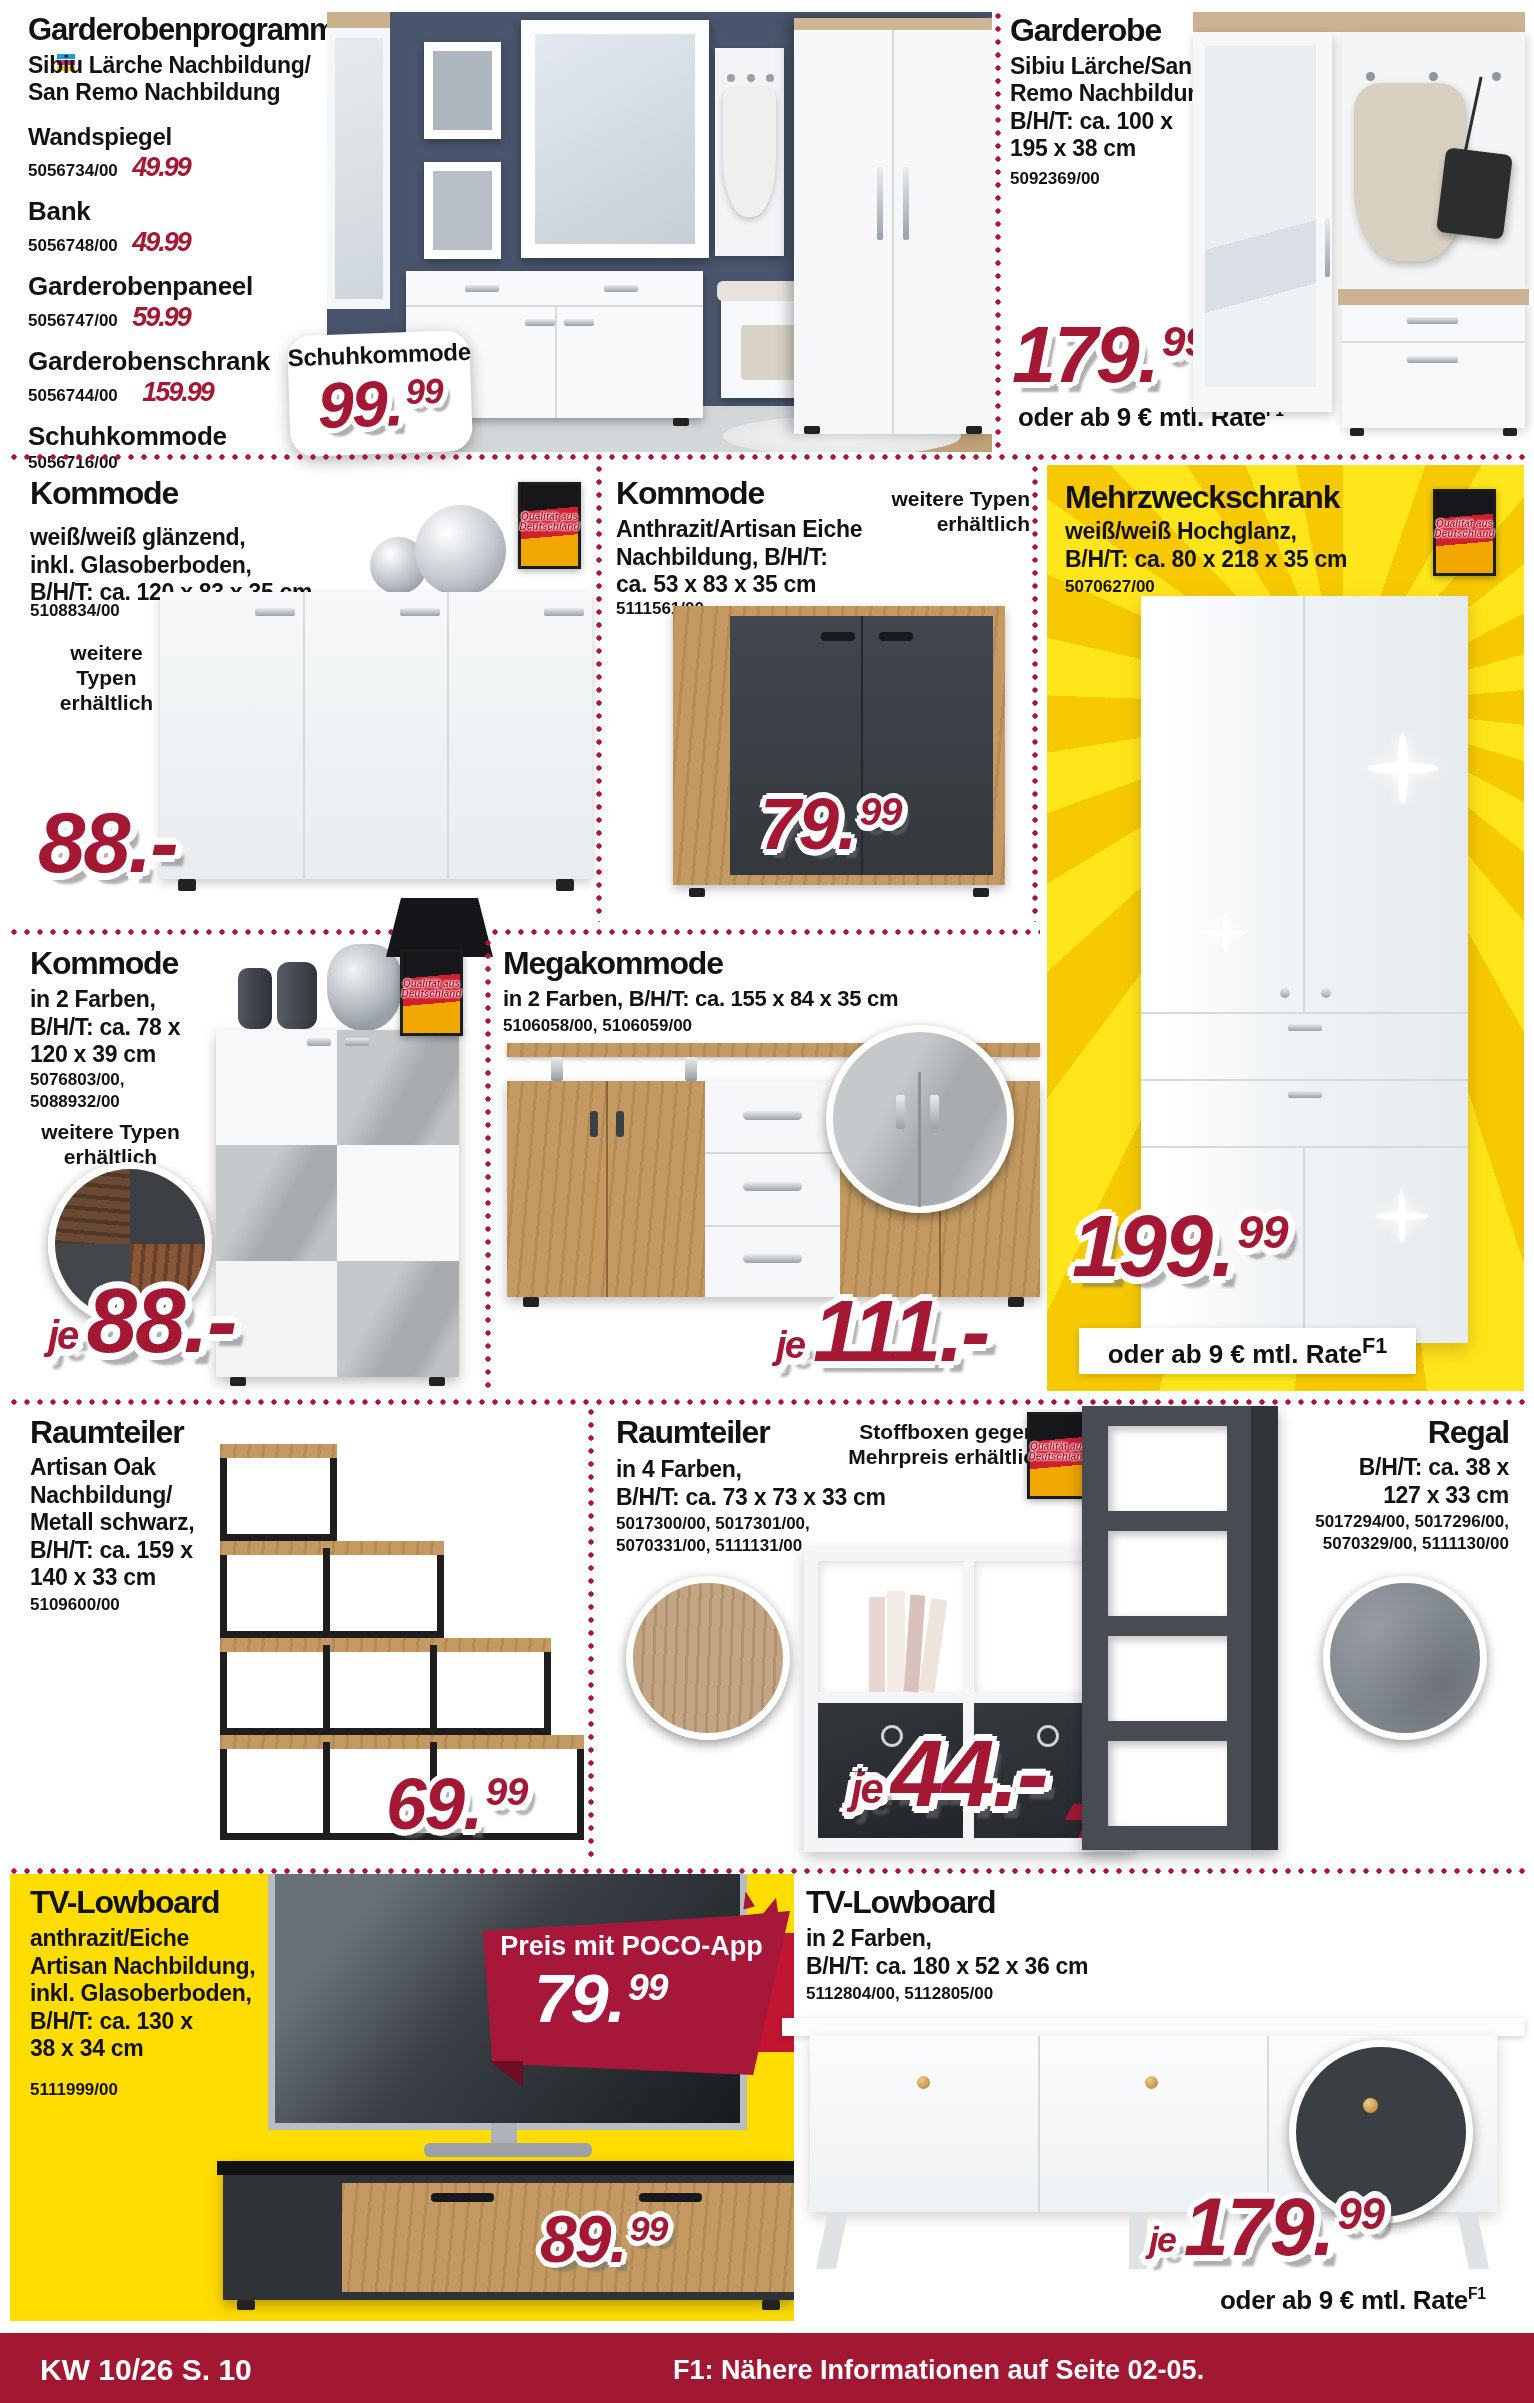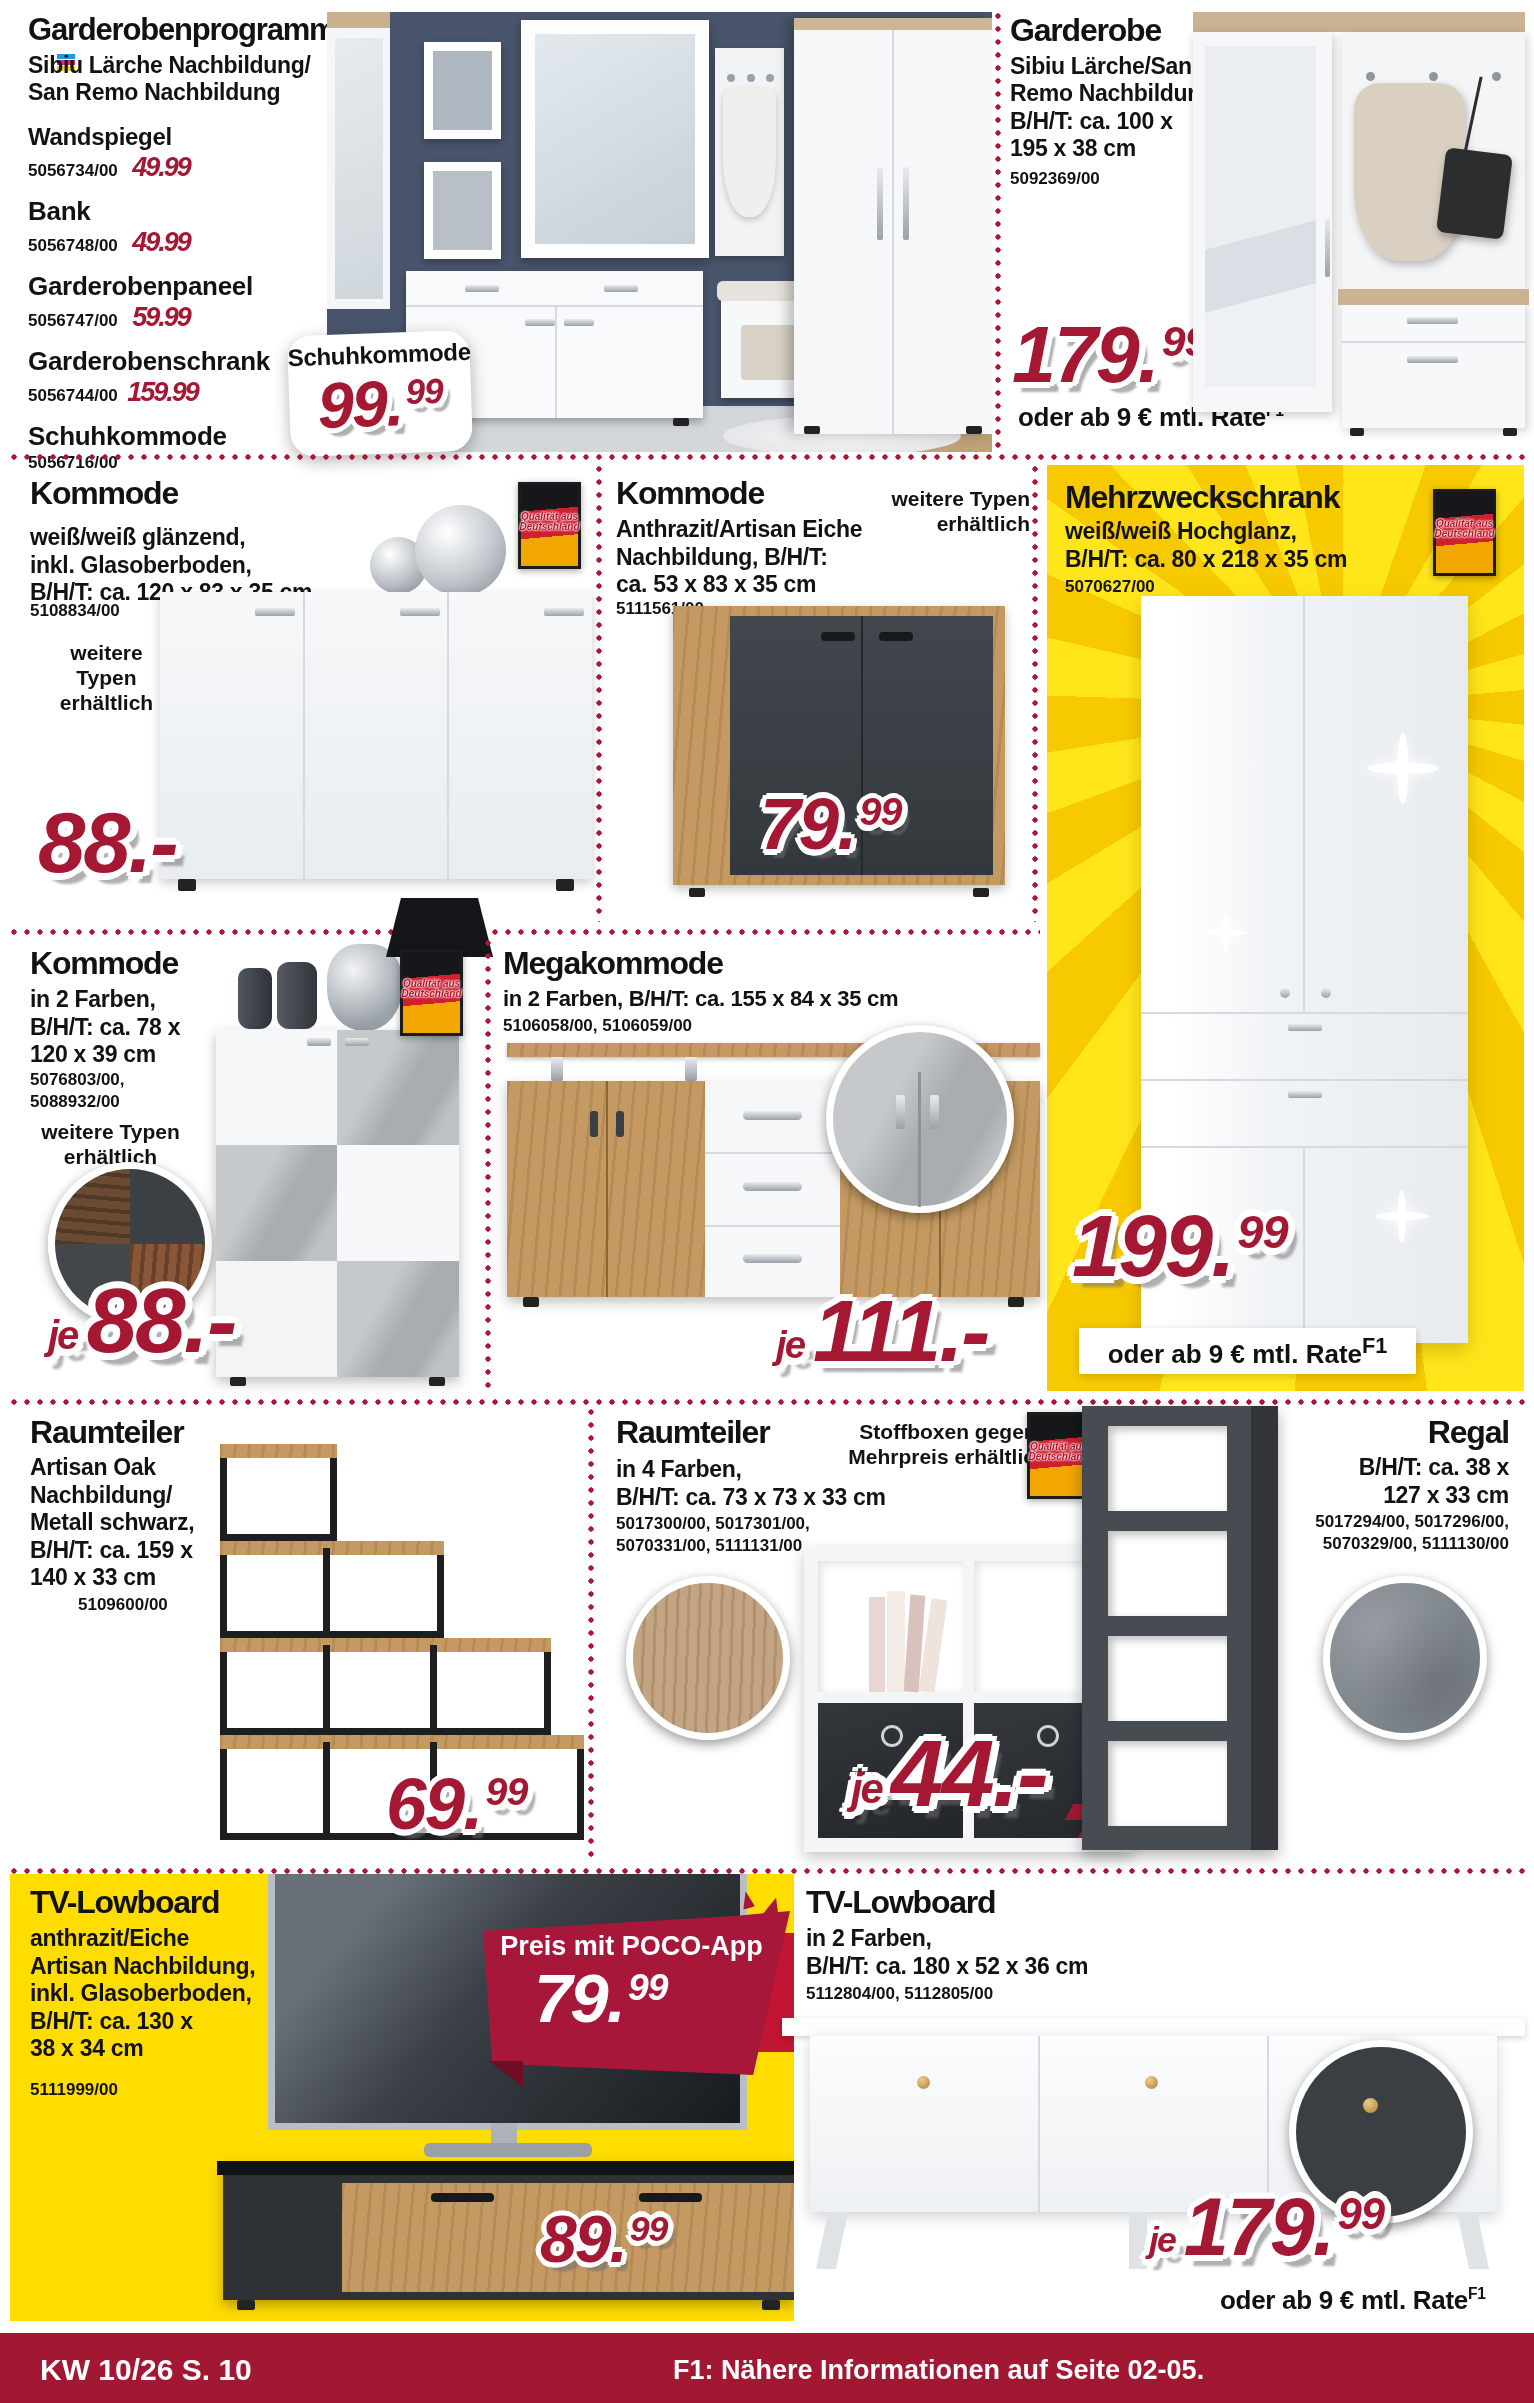--- a/index.html
+++ b/index.html
@@ -72,21 +72,21 @@
              <span class="price" style="font-size:27px;margin-left:10px;">49.99</span></div>
       </div>
       <div style="margin-bottom:13px;">
         <div class="t-desc" style="font-size:26px;">Garderobenpaneel</div>
         <div><span class="t-art">5056747/00</span>
              <span class="price" style="font-size:27px;margin-left:10px;">59.99</span></div>
       </div>
       <div style="margin-bottom:13px;">
         <div class="t-desc" style="font-size:26px;">Garderobenschrank</div>
         <div><span class="t-art">5056744/00</span>
-             <span class="price" style="font-size:27px;margin-left:5px;">159.99</span></div>
+             <span class="price" style="font-size:27px;margin-left:20px;">159.99</span></div>
       </div>
       <div>
         <div class="t-desc" style="font-size:26px;">Schuhkommode</div>
         <div><span class="t-art">5056716/00</span></div>
       </div>
     </div>
   </div>
 
   <div class="abs" style="left:327px;top:12px;width:665px;height:440px;background:#49556c;overflow:hidden;">
     <div class="abs" style="left:0;top:394px;width:665px;height:46px;background:#d4d7da;"></div>
@@ -366,21 +366,21 @@
 
   <div class="abs dh" style="left:10px;top:1398px;width:1517px;"></div>
 
   <div class="abs" style="left:0;top:1406px;width:587px;height:461px;">
     <div class="abs t-title" style="left:30px;top:10px;">Raumteiler</div>
     <div class="abs t-desc pre" style="left:30px;top:48px;">Artisan Oak
 Nachbildung/
 Metall schwarz,
 B/H/T: ca. 159 x
 140 x 33 cm</div>
-    <div class="abs t-art" style="left:30px;top:188px;margin-left:48px;">5109600/00</div>
+    <div class="abs t-art" style="left:30px;top:188px;">5109600/00</div>
 
     <div class="abs" style="left:220px;top:38px;width:364px;height:396px;">
       <div class="rt-step" style="left:0;top:0;width:103px;height:83px;">
           <div class="rt-shelf wood"></div>
         </div>
       <div class="rt-step" style="left:0;top:97px;width:210px;height:83px;">
           <div class="rt-shelf wood"></div>
         <div class="abs" style="left:96px;top:0;width:7px;height:83px;background:#1e1e1e;"></div>
         </div>
       <div class="rt-step" style="left:0;top:194px;width:317px;height:83px;">

